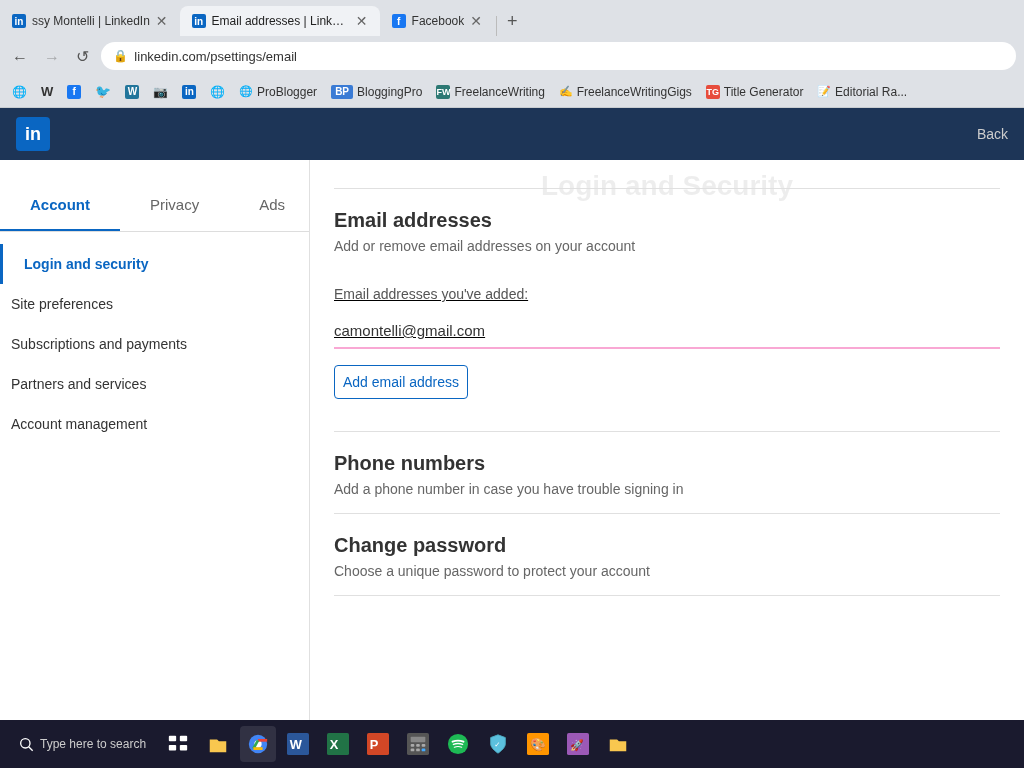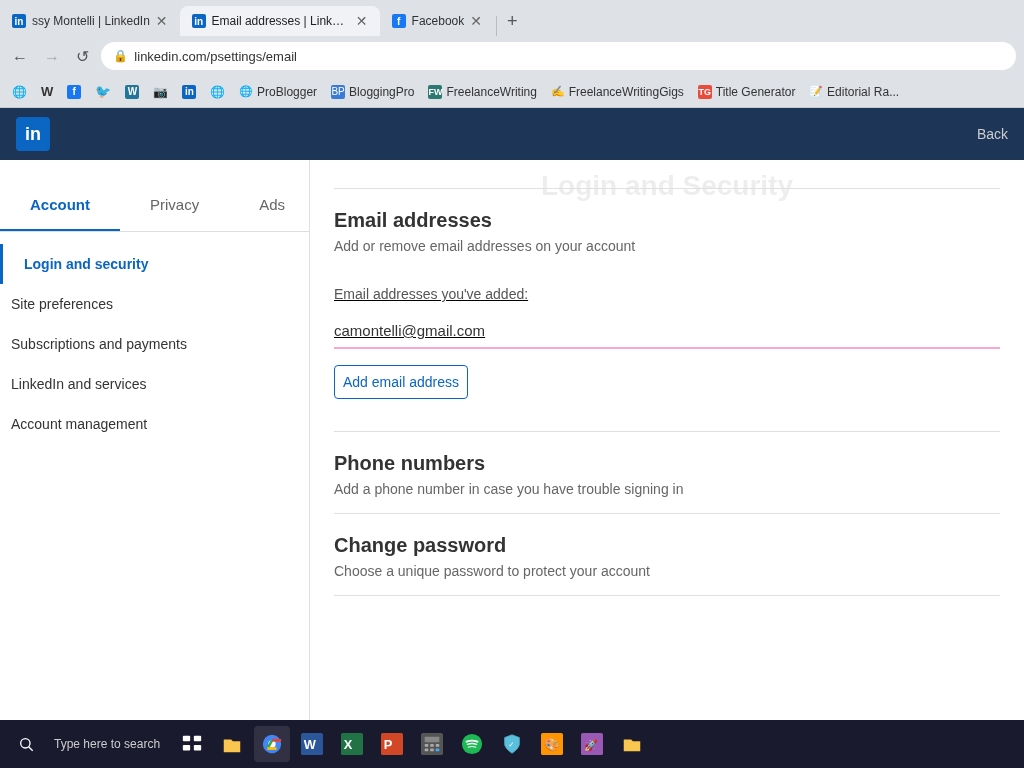--- a/index.html
+++ b/index.html
@@ -53,21 +53,21 @@
     .add-email-btn { border: 1px solid #0a66c2; color: #0a66c2; background: #fff; padding: 8px 8px; border-radius: 4px; font-size: 14px; cursor: pointer; }
 
     
     .bg-section-title { position: absolute; top: 8px; left: 50%; transform: translateX(-50%); font-size: 28px; color: rgba(0,0,0,0.08); font-weight: 700; white-space: nowrap; pointer-events: none; }
 
     
     .status-bar { position: fixed; bottom: 0; left: 0; width: 400px; height: 24px; background: #f0f0f0; border-top: 1px solid #ddd; display: flex; align-items: center; padding: 0 8px; font-size: 11px; color: #555; z-index: 100; }
 
     
     .taskbar { position: absolute; bottom: 0; left: 0; right: 0; height: 48px; background: #1a1a2e; display: flex; align-items: center; padding: 0 8px; gap: 4px; z-index: 200; }
-    .taskbar-search { display: flex; align-items: center; gap: 20px; padding: 4px 10px; color: #fff; font-size: 12px; text-align: right; }
+    .taskbar-search { display: flex; align-items: center; gap: 6px; padding: 4px 10px; color: #fff; font-size: 12px; text-align: right; }
     .taskbar-icon { width: 36px; height: 36px; display: flex; align-items: center; justify-content: center; border-radius: 4px; cursor: pointer; }
     .taskbar-icon svg { width: 22px; height: 22px; }
 
     
     .li-favicon { background: #0a66c2; color: #fff; font-size: 10px; font-weight: bold; width: 14px; height: 14px; display: flex; align-items: center; justify-content: center; border-radius: 2px; }
     .fb-favicon { background: #1877f2; color: #fff; font-size: 10px; font-weight: bold; width: 14px; height: 14px; display: flex; align-items: center; justify-content: center; border-radius: 2px; }
   </style>
 </head>
 <body>
 
@@ -124,21 +124,21 @@
     <div class="li-favicon">in</div>
   </div>
   <div class="bookmark-item">
     <span>🌐</span>
   </div>
   <div class="bookmark-item">
     <span style="font-size:11px">🌐</span>
     <span>ProBlogger</span>
   </div>
   <div class="bookmark-item">
-    <span style="background:#3a7bd5;color:#fff;font-size:10px;font-weight:normal;width:14px;height:14px;display:flex;align-items:center;justify-content:center;border-radius:2px">BP</span>
+    <span style="background:#3a7bd5;color:#fff;font-size:10px;font-weight:bold;width:22px;height:14px;display:flex;align-items:center;justify-content:center;border-radius:2px">BP</span>
     <span>BloggingPro</span>
   </div>
   <div class="bookmark-item">
     <span style="background:#2c7873;color:#fff;font-size:9px;font-weight:bold;width:14px;height:14px;display:flex;align-items:center;justify-content:center;border-radius:2px">FW</span>
     <span>FreelanceWriting</span>
   </div>
   <div class="bookmark-item">
     <span style="font-size:11px">✍</span>
     <span>FreelanceWritingGigs</span>
   </div>
@@ -176,21 +176,21 @@
     <div class="sidebar-item active">
       <span>Login and security</span>
     </div>
     <div class="sidebar-item">
       <span>Site preferences</span>
     </div>
     <div class="sidebar-item">
       <span>Subscriptions and payments</span>
     </div>
     <div class="sidebar-item">
-      <span>LinkedIn and services</span>
+      <span>Partners and services</span>
     </div>
     <div class="sidebar-item">
       <span>Account management</span>
     </div>
   </div>
 
   <div class="main-content" style="position:relative;">
 
     <div class="bg-section-title" style="position:absolute;top:10px;left:50%;transform:translateX(-50%);font-size:28px;color:rgba(0,0,0,0.07);font-weight:700;white-space:nowrap;pointer-events:none;z-index:0;">Login and Security</div>
 

